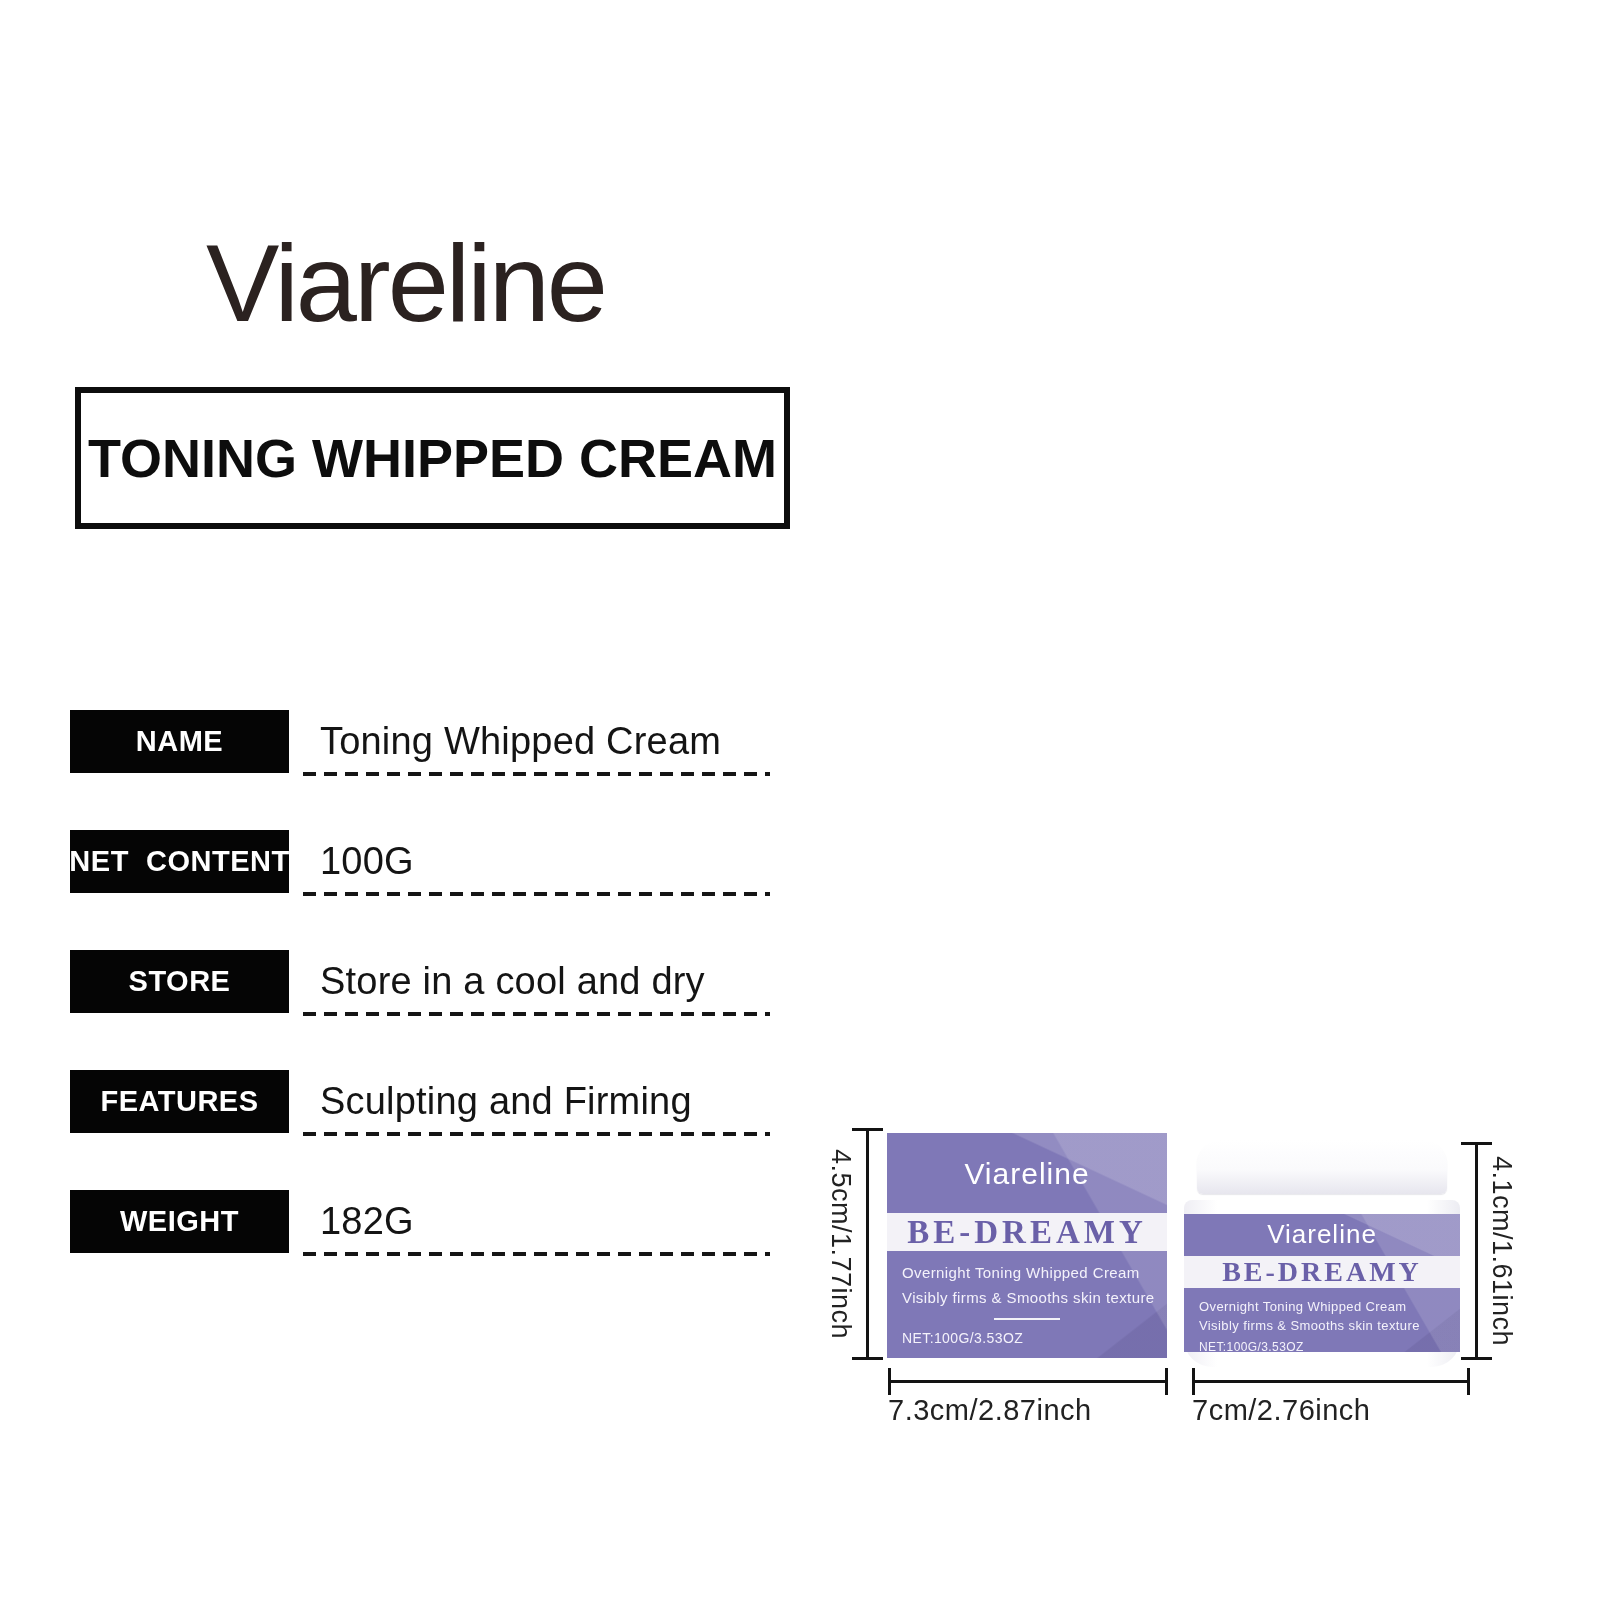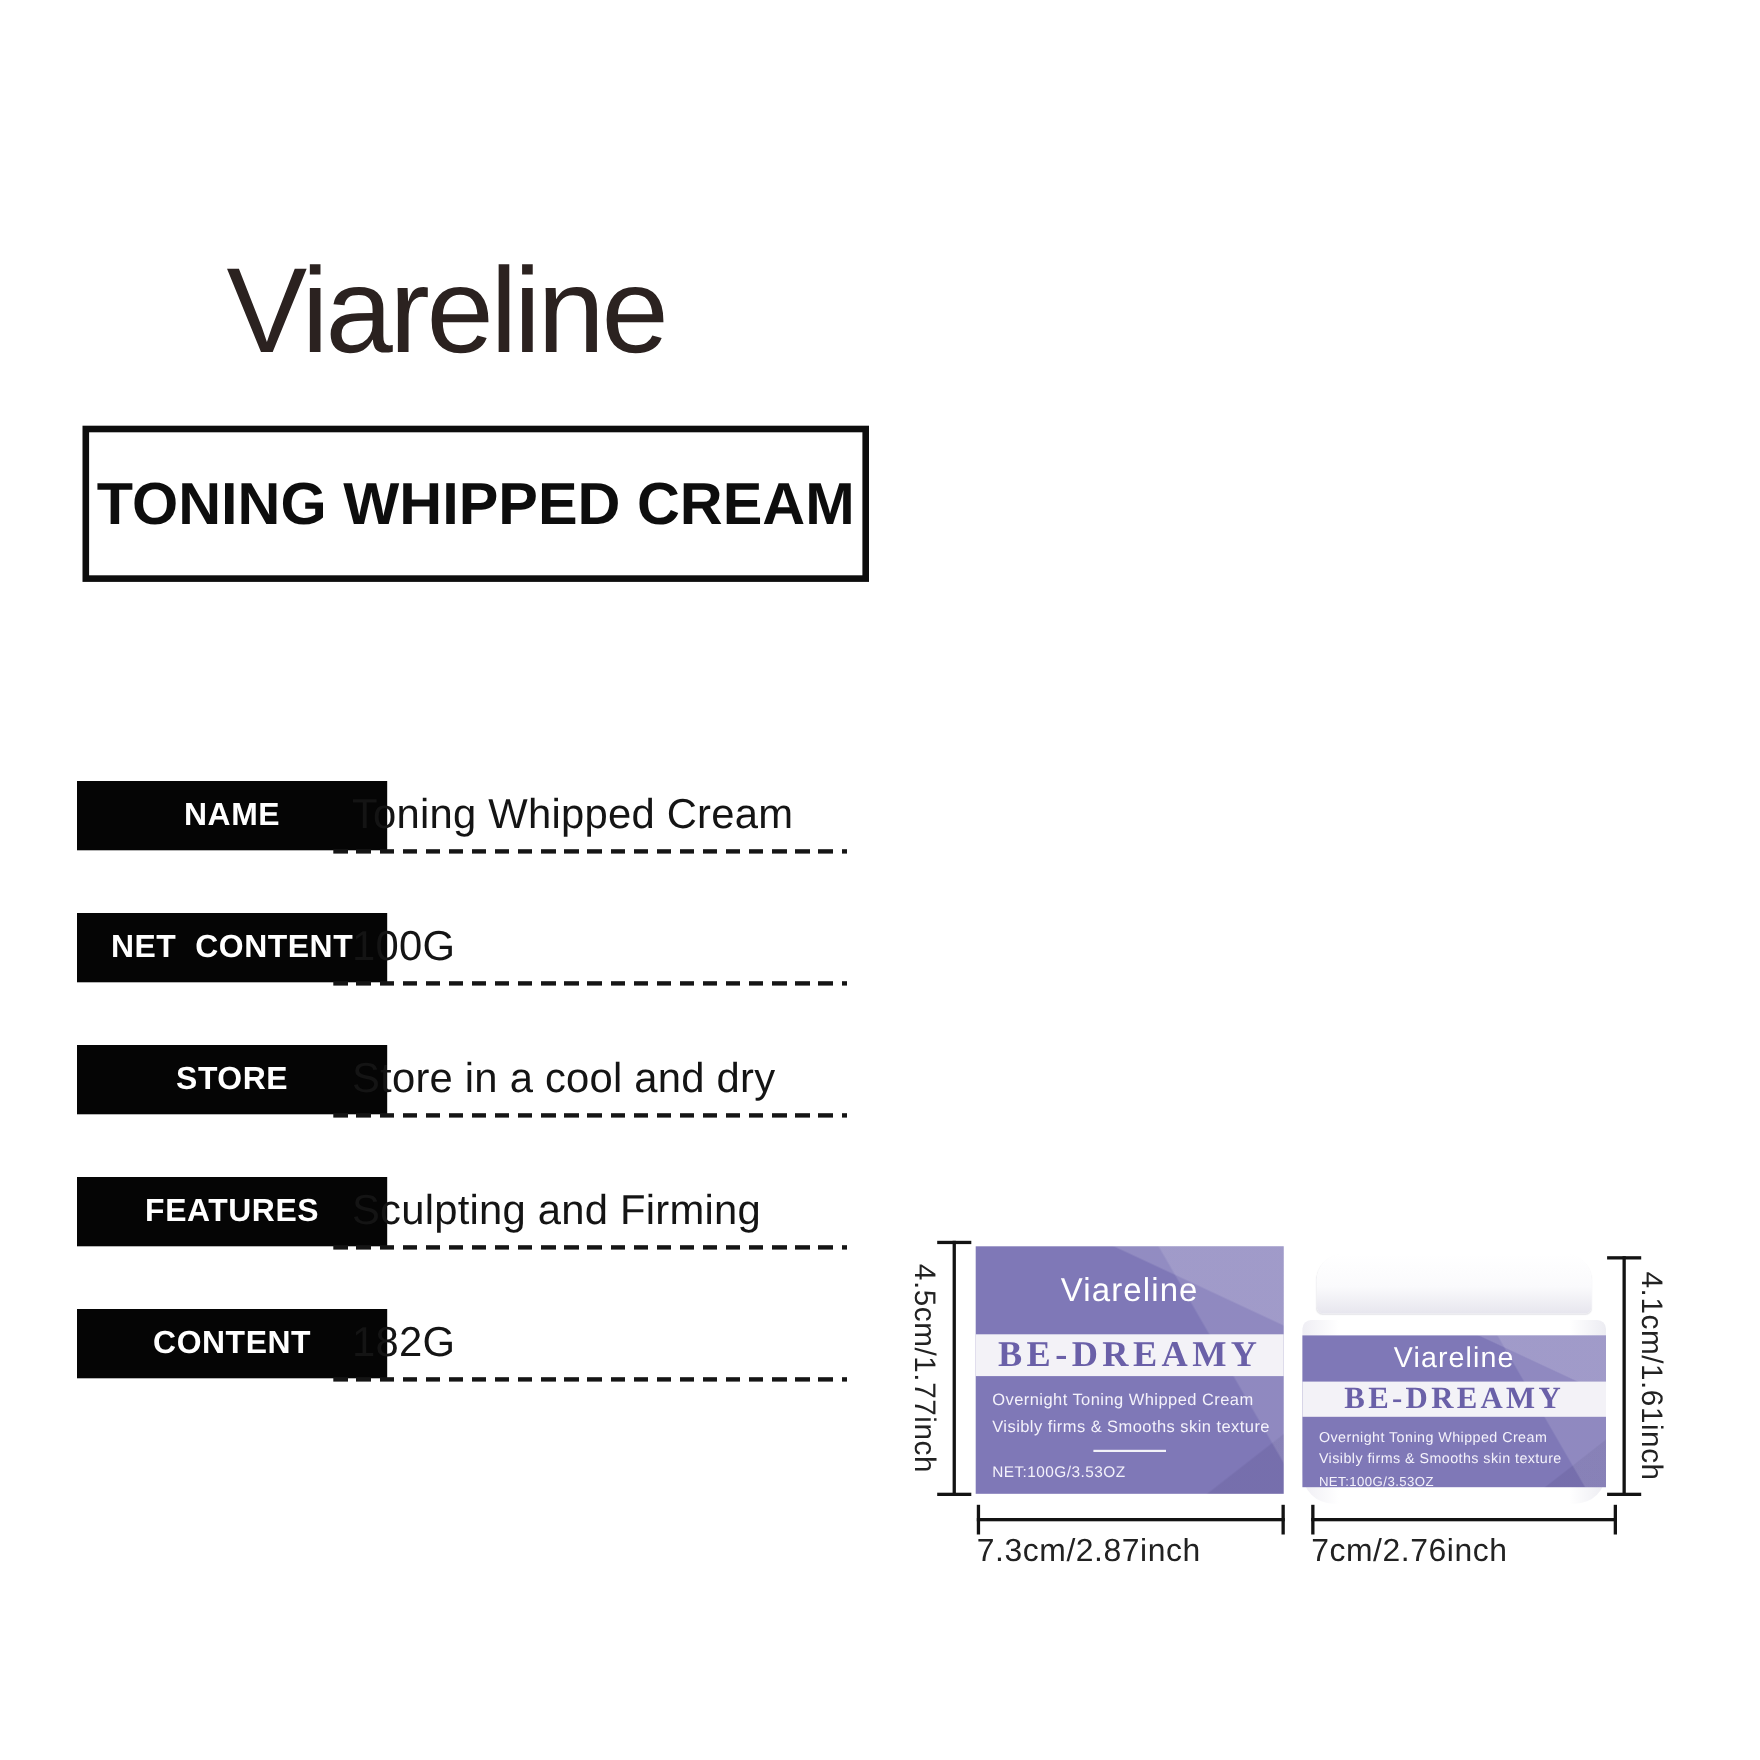--- a/index.html
+++ b/index.html
@@ -22,21 +22,21 @@
     background:#fff;
   }
   .title-text{
     font-size:54px;font-weight:700;letter-spacing:0px;color:#0d0d0d;white-space:nowrap;
   }
 
   
   .specs{position:absolute;left:70px;top:710px;width:700px;}
   .spec-row{position:relative;height:63px;margin-bottom:57px;}
   .spec-label{
-    position:absolute;left:0;top:0;width:282px;height:63px;background:#050505;
+    position:absolute;left:0;top:0;width:219px;height:63px;background:#050505;
     color:#ffffff;font-size:29px;font-weight:700;letter-spacing:0.5px;white-space:pre;
     display:flex;align-items:center;justify-content:center;
   }
   .spec-value{
     position:absolute;left:250px;top:0;height:63px;display:flex;align-items:center;
     font-size:38px;font-weight:500;color:#141414;white-space:nowrap;letter-spacing:0.2px;
   }
   .spec-dash{
     position:absolute;left:233px;bottom:-3px;width:467px;height:4px;
     background:repeating-linear-gradient(90deg,#151515 0 13px,transparent 13px 21px);
@@ -135,21 +135,21 @@
       <div class="spec-label">STORE</div>
       <div class="spec-value">Store in a cool and dry</div>
       <div class="spec-dash"></div>
     </div>
     <div class="spec-row">
       <div class="spec-label">FEATURES</div>
       <div class="spec-value">Sculpting and Firming</div>
       <div class="spec-dash"></div>
     </div>
     <div class="spec-row">
-      <div class="spec-label">CONTENT</div>
+      <div class="spec-label">WEIGHT</div>
       <div class="spec-value">182G</div>
       <div class="spec-dash"></div>
     </div>
   </div>
 
   <div class="carton purple-face">
     <div class="p-brand">Viareline</div>
     <div class="p-band">
       <span class="p-band-text">BE-DREAMY</span>
     </div>

